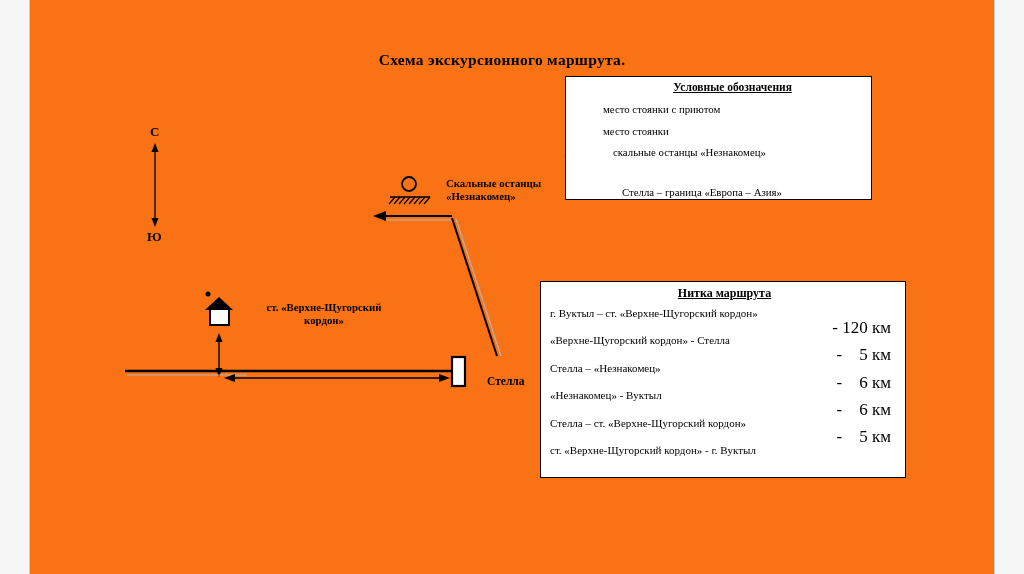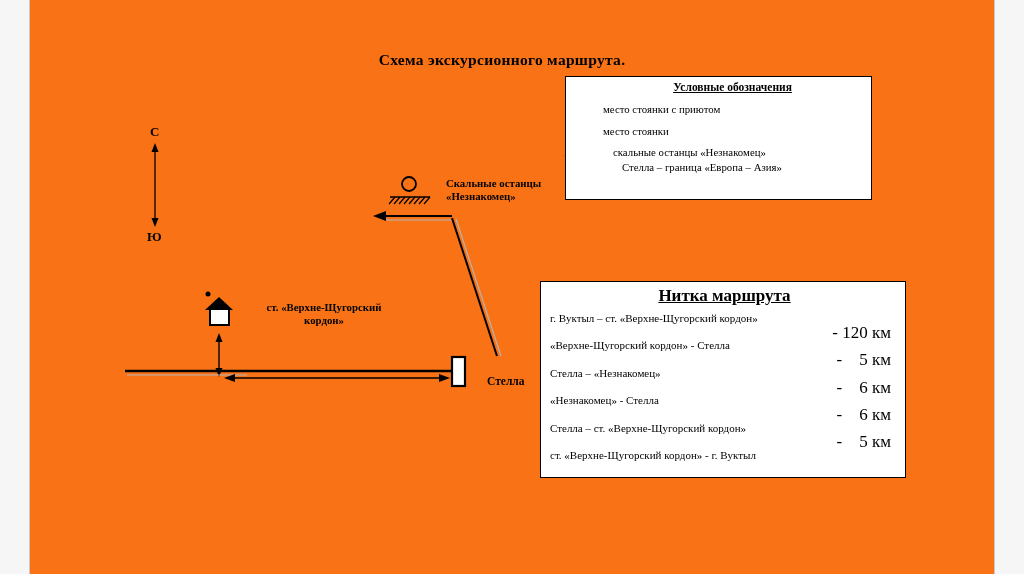--- a/index.html
+++ b/index.html
@@ -38,28 +38,28 @@
     border:1px solid #000; background:#fff;padding-left:28px;
   }
   .box-title {
     text-align:center; font-weight:bold; text-decoration:underline;
     font-size:11.5px; padding-top:4px;
   }
   .lg-label { position:absolute; font-weight:normal; font-size:10.8px; white-space:nowrap; }
   .lg1 { left:37px; top:26px; }
   .lg2 { left:37px; top:48px; }
   .lg3 { left:47px; top:69px; }
-  .lg4 { left:56px; top:84px; }
+  .lg4 { left:56px; top:109px; }
 
   .route {
     position:absolute; left:540px; top:281px; width:366px; height:197px;
     border:1px solid #000; background:#fff;
     padding:4px 6px 0 9px;
   }
-  .route .box-title { font-size:17px; margin-bottom:6px; padding-top:0; }
+  .route .box-title { font-size:12px; margin-bottom:6px; padding-top:0; }
   .leg-name {
     display:block; font-size:11px; font-weight:normal;
     line-height:13.7px; white-space:nowrap;
   }
   .leg-dist {
     display:block; font-size:17px; font-weight:normal;
     line-height:13.7px; text-align:right; padding-right:8px; white-space:pre;
   }
 </style>
 </head>
@@ -178,21 +178,21 @@
     </div>
     <div class="leg">
       <span class="leg-name">«Верхне-Щугорский кордон» - Стелла</span>
       <span class="leg-dist">-    5 км</span>
     </div>
     <div class="leg">
       <span class="leg-name">Стелла – «Незнакомец»</span>
       <span class="leg-dist">-    6 км</span>
     </div>
     <div class="leg">
-      <span class="leg-name">«Незнакомец» - Стелла</span>
+      <span class="leg-name">«Незнакомец» - Вуктыл</span>
       <span class="leg-dist">-    6 км</span>
     </div>
     <div class="leg">
       <span class="leg-name">Стелла – ст. «Верхне-Щугорский кордон»</span>
       <span class="leg-dist">-    5 км</span>
     </div>
     <div class="leg">
       <span class="leg-name">ст. «Верхне-Щугорский кордон» - г. Вуктыл</span>
     </div>
   </div>

